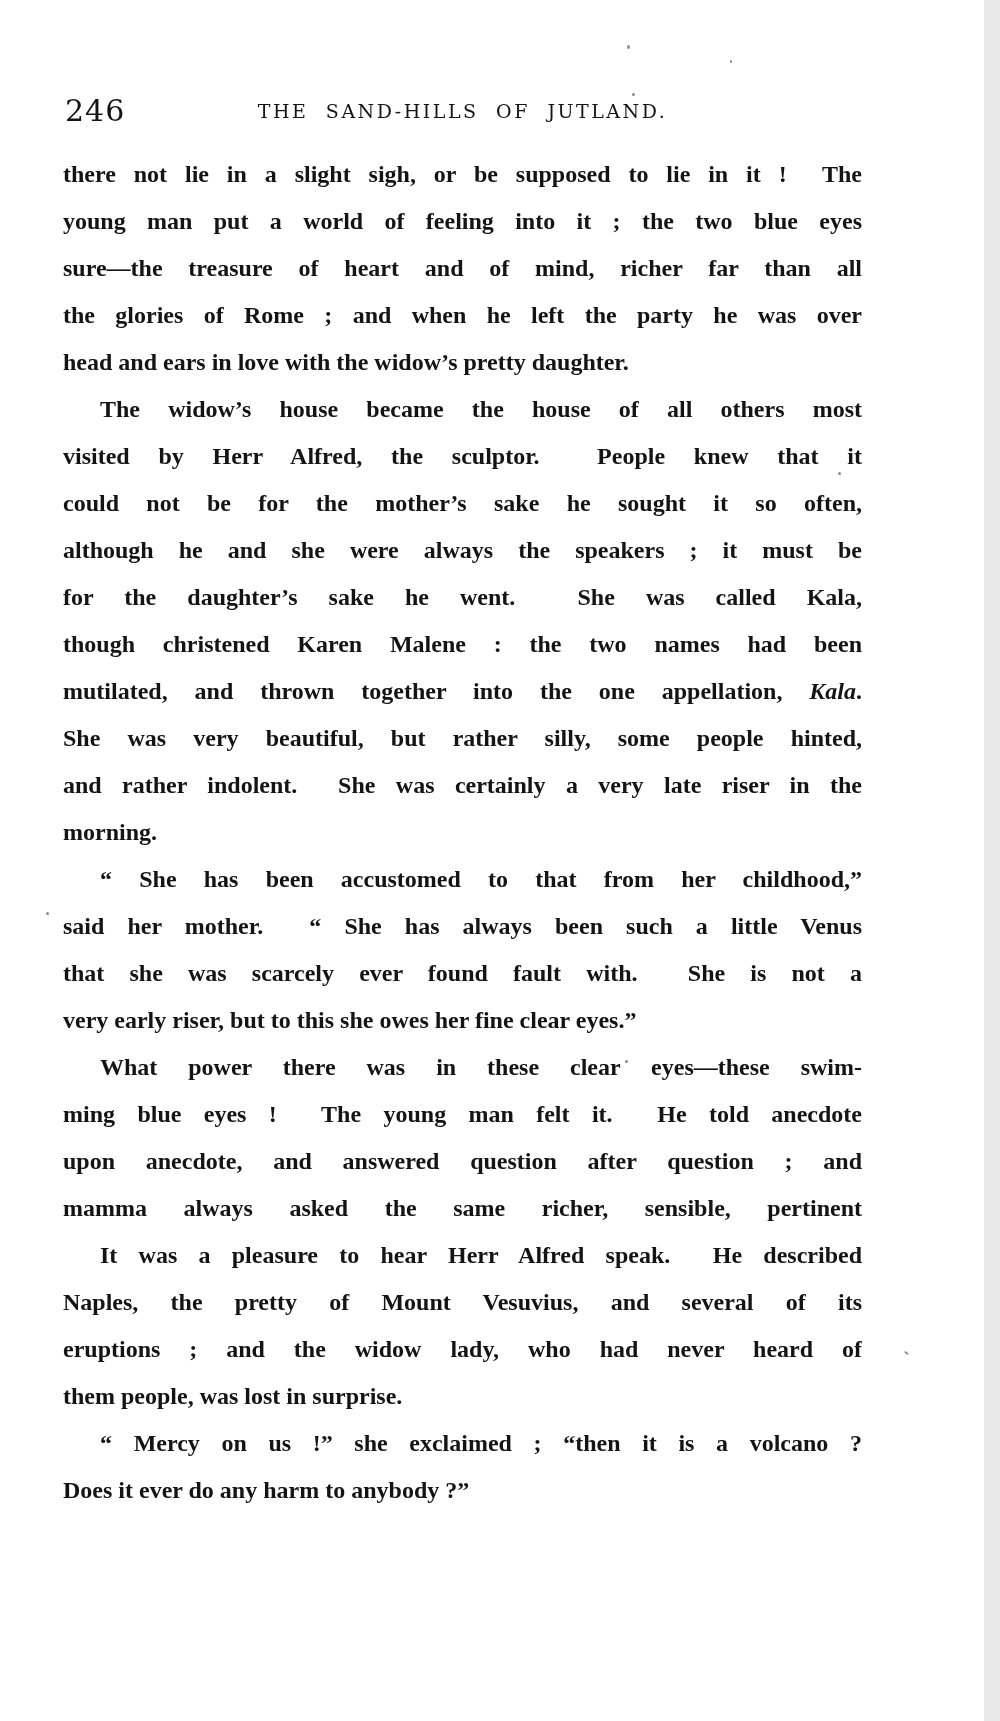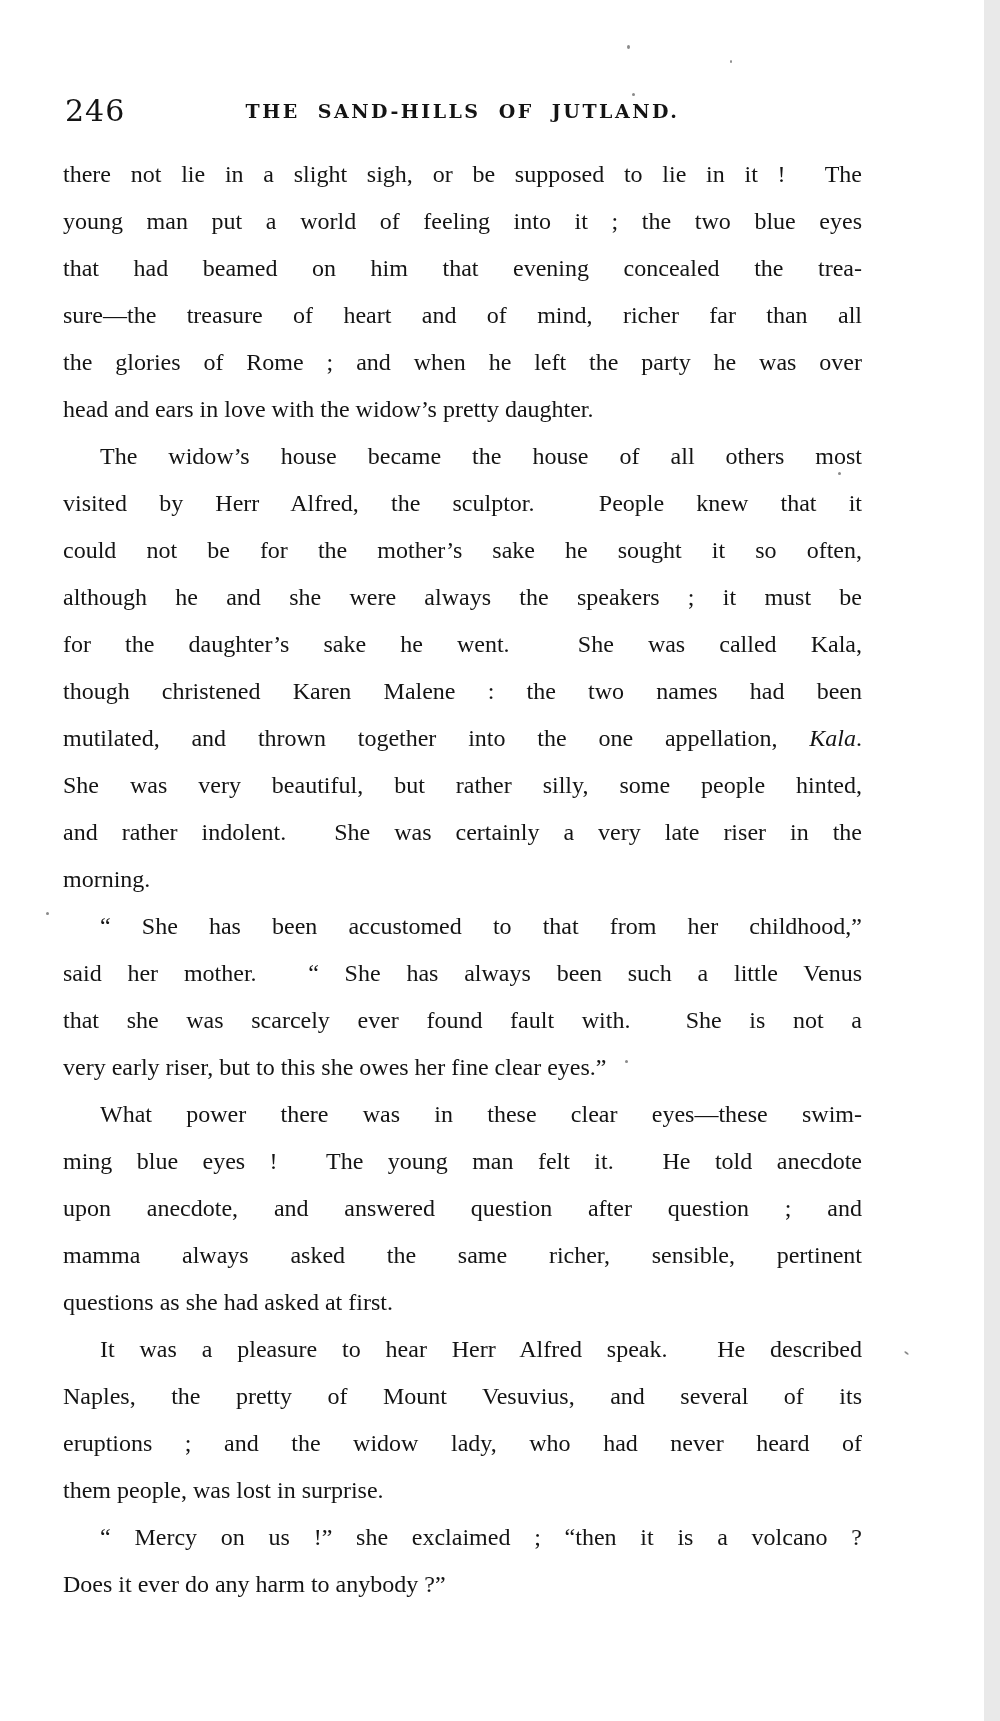--- a/index.html
+++ b/index.html
@@ -22,32 +22,33 @@
   .page-number {
     position: absolute;
     left: 2px;
     top: -7px;
     font-size: 30px;
     font-family: "DejaVu Serif", serif;
     letter-spacing: 1px;
   }
   .running-title {
     font-family: "DejaVu Serif", serif;
-    font-weight: 700;
+    font-weight: 400;
     font-size: 19px;
     letter-spacing: 2.5px;
     word-spacing: 9px;
     white-space: nowrap;
   }
   .body-text {
     position: absolute;
     top: 151px;
     left: 63px;
     width: 799px;
     font-size: 24px;
+    font-weight: bold;
   }
   .line {
     height: 47px;
     line-height: 47px;
     overflow: hidden;
     text-align: justify;
     text-align-last: justify;
     white-space: normal;
   }
   .plast {
@@ -70,21 +71,20 @@
 
   <header class="page-header">
     <span class="page-number">246</span>
     <span class="running-title">THE SAND-HILLS OF JUTLAND.</span>
   </header>
 
   <main class="body-text">
 
     <div class="line">there not lie in a slight sigh, or be supposed to lie in it&nbsp;!&nbsp; The</div>
     <div class="line">young man put a world of feeling into it&nbsp;; the two blue eyes</div>
-    <div class="line">that had beamed on him that evening concealed the trea-</div>
     <div class="line">sure—the treasure of heart and of mind, richer far than all</div>
     <div class="line">the glories of Rome&nbsp;; and when he left the party he was over</div>
     <div class="line plast">head and ears in love with the widow’s pretty daughter.</div>
 
     <div class="line indent">The widow’s house became the house of all others most</div>
     <div class="line">visited by Herr Alfred, the sculptor.&nbsp; People knew that it</div>
     <div class="line">could not be for the mother’s sake he sought it so often,</div>
     <div class="line">although he and she were always the speakers&nbsp;; it must be</div>
     <div class="line">for the daughter’s sake he went.&nbsp; She was called Kala,</div>
     <div class="line">though christened Karen Malene&nbsp;: the two names had been</div>
@@ -95,21 +95,20 @@
 
     <div class="line indent">“&nbsp;She has been accustomed to that from her childhood,”</div>
     <div class="line">said her mother.&nbsp; “&nbsp;She has always been such a little Venus</div>
     <div class="line">that she was scarcely ever found fault with.&nbsp; She is not a</div>
     <div class="line plast">very early riser, but to this she owes her fine clear eyes.”</div>
 
     <div class="line indent">What power there was in these clear eyes—these swim-</div>
     <div class="line">ming blue eyes&nbsp;!&nbsp; The young man felt it.&nbsp; He told anecdote</div>
     <div class="line">upon anecdote, and answered question after question&nbsp;; and</div>
     <div class="line">mamma always asked the same richer, sensible, pertinent</div>
-    <div class="line plast">questions as she had asked at first.</div>
 
     <div class="line indent">It was a pleasure to hear Herr Alfred speak.&nbsp; He described</div>
     <div class="line">Naples, the pretty of Mount Vesuvius, and several of its</div>
     <div class="line">eruptions&nbsp;; and the widow lady, who had never heard of</div>
     <div class="line plast">them people, was lost in surprise.</div>
 
     <div class="line indent">“&nbsp;Mercy on us&nbsp;!” she exclaimed&nbsp;; “then it is a volcano&nbsp;?</div>
     <div class="line plast">Does it ever do any harm to anybody&nbsp;?”</div>
   </main>
 

